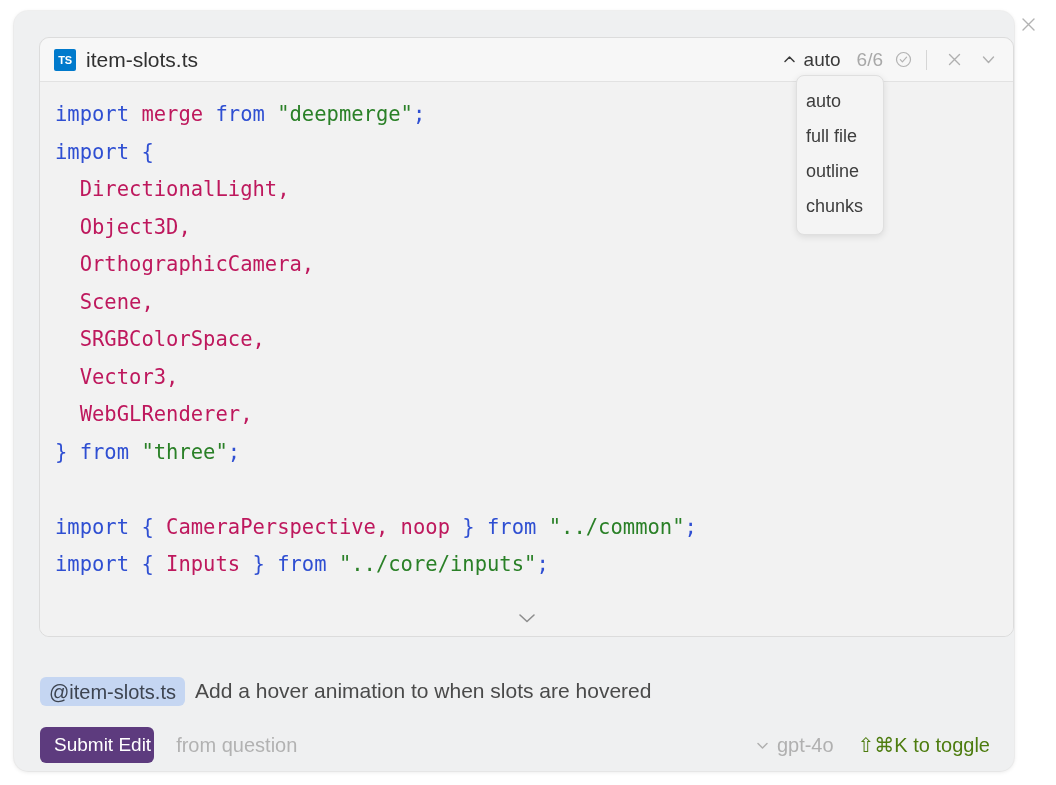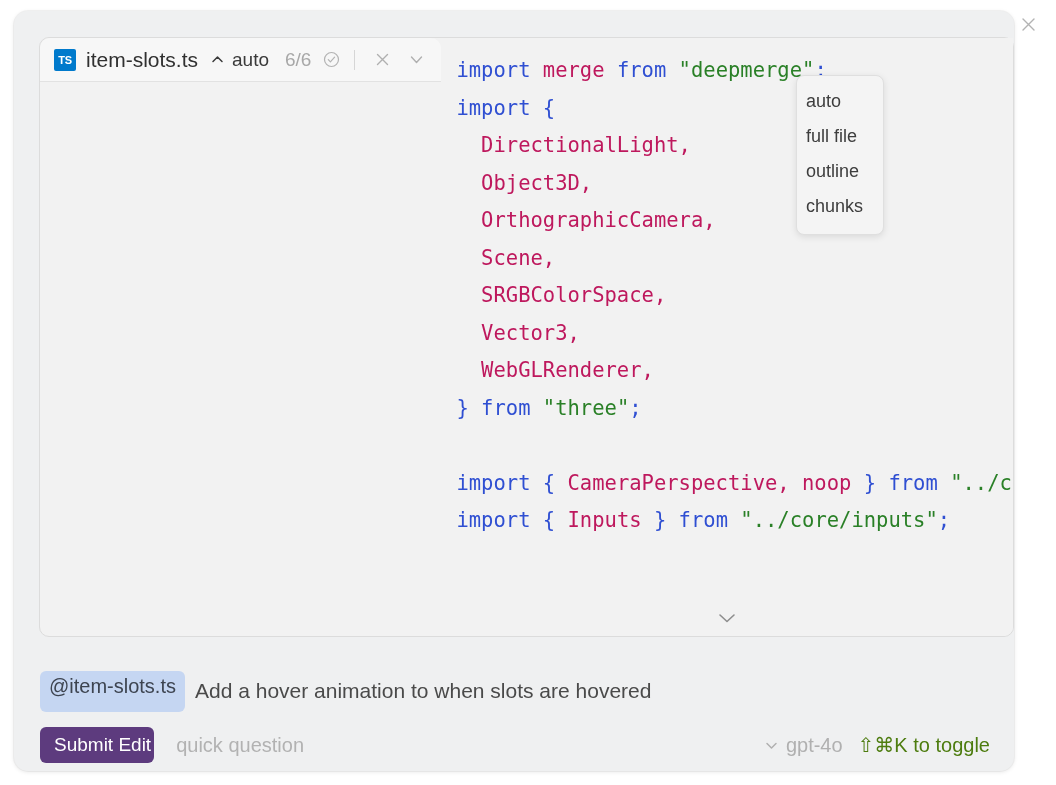--- a/index.html
+++ b/index.html
@@ -55,21 +55,21 @@
   .code-card {
     position: relative;
     width: 975px;
     height: 600px;
     margin-left: 1px;
     background: #f2f2f2;
     border: 1px solid #dcdcdc;
     border-radius: 10px;
     box-sizing: border-box;
     display: flex;
-    flex-direction: row;
+    flex-direction: column;
     overflow: visible;
   }
 
   .code-header {
     position: relative;
     height: 44px;
     flex: 0 0 44px;
     background: #f7f7f7;
     border-bottom: 1px solid #e2e2e2;
     border-radius: 10px 10px 0 0;
@@ -235,21 +235,21 @@
     gap: 10px;
     margin-top: 38px;
     margin-left: 2px;
     height: 32px;
   }
   .chip {
     background: #c5d6f2;
     color: #3d4450;
     border-radius: 6px;
     font-size: 20px;
-    padding: 4px 9px 14px 9px;
+    padding: 4px 9px 2px 9px;
     white-space: nowrap;
     cursor: pointer;
   }
   .prompt-text {
     font-size: 21px;
     color: #4a4a4a;
     white-space: nowrap;
   }
 
   
@@ -274,21 +274,21 @@
   .quick-q {
     font-size: 20px;
     color: #b2b2b2;
     margin-left: 22px;
     white-space: nowrap;
   }
   .bb-right {
     margin-left: auto;
     display: flex;
     align-items: center;
-    gap: 15px;
+    gap: 24px;
   }
   .model-sel {
     display: flex;
     align-items: center;
     gap: 7px;
     color: #b0b0b0;
     font-size: 20px;
     cursor: pointer;
     white-space: nowrap;
   }
@@ -374,21 +374,21 @@
       </div>
     </div>
 
     <div class="prompt-row">
       <span class="chip">@item-slots.ts</span>
       <span class="prompt-text">Add a hover animation to when slots are hovered</span>
     </div>
 
     <div class="bottom-bar">
       <button class="submit-btn">Submit Edit</button>
-      <span class="quick-q">quick question</span>
+      <span class="quick-q">from question</span>
 
       <div class="bb-right">
         <div class="model-sel">
           <span>
             <svg width="15" height="15" viewBox="0 0 15 15" fill="none" stroke="currentColor" stroke-width="1.5" stroke-linecap="round" stroke-linejoin="round">
               <path d="M3 5.5 L7.5 10 L12 5.5"></path>
             </svg>
           </span>
           <span>gpt-4o</span>
         </div>

